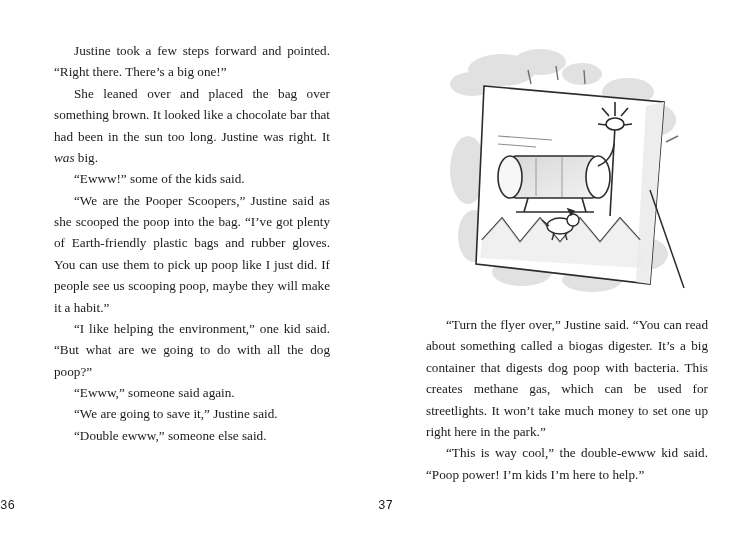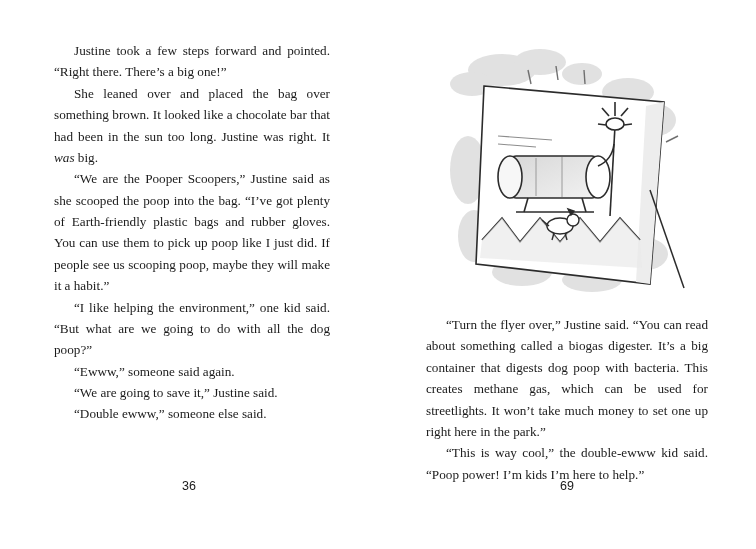--- a/index.html
+++ b/index.html
@@ -42,25 +42,25 @@
   }
   .body-text p {
     margin: 0;
     text-indent: 20px;
   }
   em {
     font-style: italic;
   }
   .folio {
     position: absolute;
-    bottom: 56px;
+    bottom: 36px;
     left: 0;
     width: 100%;
-    text-align: center;
-    font-family: Liberation Sans, sans-serif;
+    text-align: left;
+    font-family: Liberation Mono, monospace;
     font-size: 12.5px;
     color: #1a1a1a;
   }
   
   .illustration {
     position: relative;
     width: 282px;
     height: 252px;
     margin: 0 auto 22px 6px;
   }
@@ -73,20 +73,21 @@
 </style>
 </head>
 <body>
 
 <div class="spread">
 
   <div class="page page-left">
     <div class="body-text">
       <p>Justine took a few steps forward and pointed. “Right there. There’s a big one!”</p>
       <p>She leaned over and placed the bag over something brown. It looked like a chocolate bar that had been in the sun too long. Justine was right. It <em>was</em> big.</p>
+      <p>“Ewww!” some of the kids said.</p>
       <p>“We are the Pooper Scoopers,” Justine said as she scooped the poop into the bag. “I’ve got plenty of Earth-friendly plastic bags and rubber gloves. You can use them to pick up poop like I just did. If people see us scooping poop, maybe they will make it a habit.”</p>
       <p>“I like helping the environment,” one kid said. “But what are we going to do with all the dog poop?”</p>
       <p>“Ewww,” someone said again.</p>
       <p>“We are going to save it,” Justine said.</p>
       <p>“Double ewww,” someone else said.</p>
     </div>
     <div class="folio">36</div>
   </div>
 
   <div class="page page-right">
@@ -169,16 +170,16 @@
 
         <line x1="218" y1="150" x2="252" y2="248" stroke="#2b2b2b" stroke-width="1.5"></line>
       </svg>
     </div>
 
     <div class="body-text right-text-block">
       <p>“Turn the flyer over,” Justine said. “You can read about something called a biogas digester. It’s a big container that digests dog poop with bacteria. This creates methane gas, which can be used for streetlights. It won’t take much money to set one up right here in the park.”</p>
       <p>“This is way cool,” the double-ewww kid said. “Poop power! I’m kids I’m here to help.”</p>
     </div>
 
-    <div class="folio">69</div>
+    <div class="folio">37</div>
   </div>
 
 </div>
 
 </body></html>

